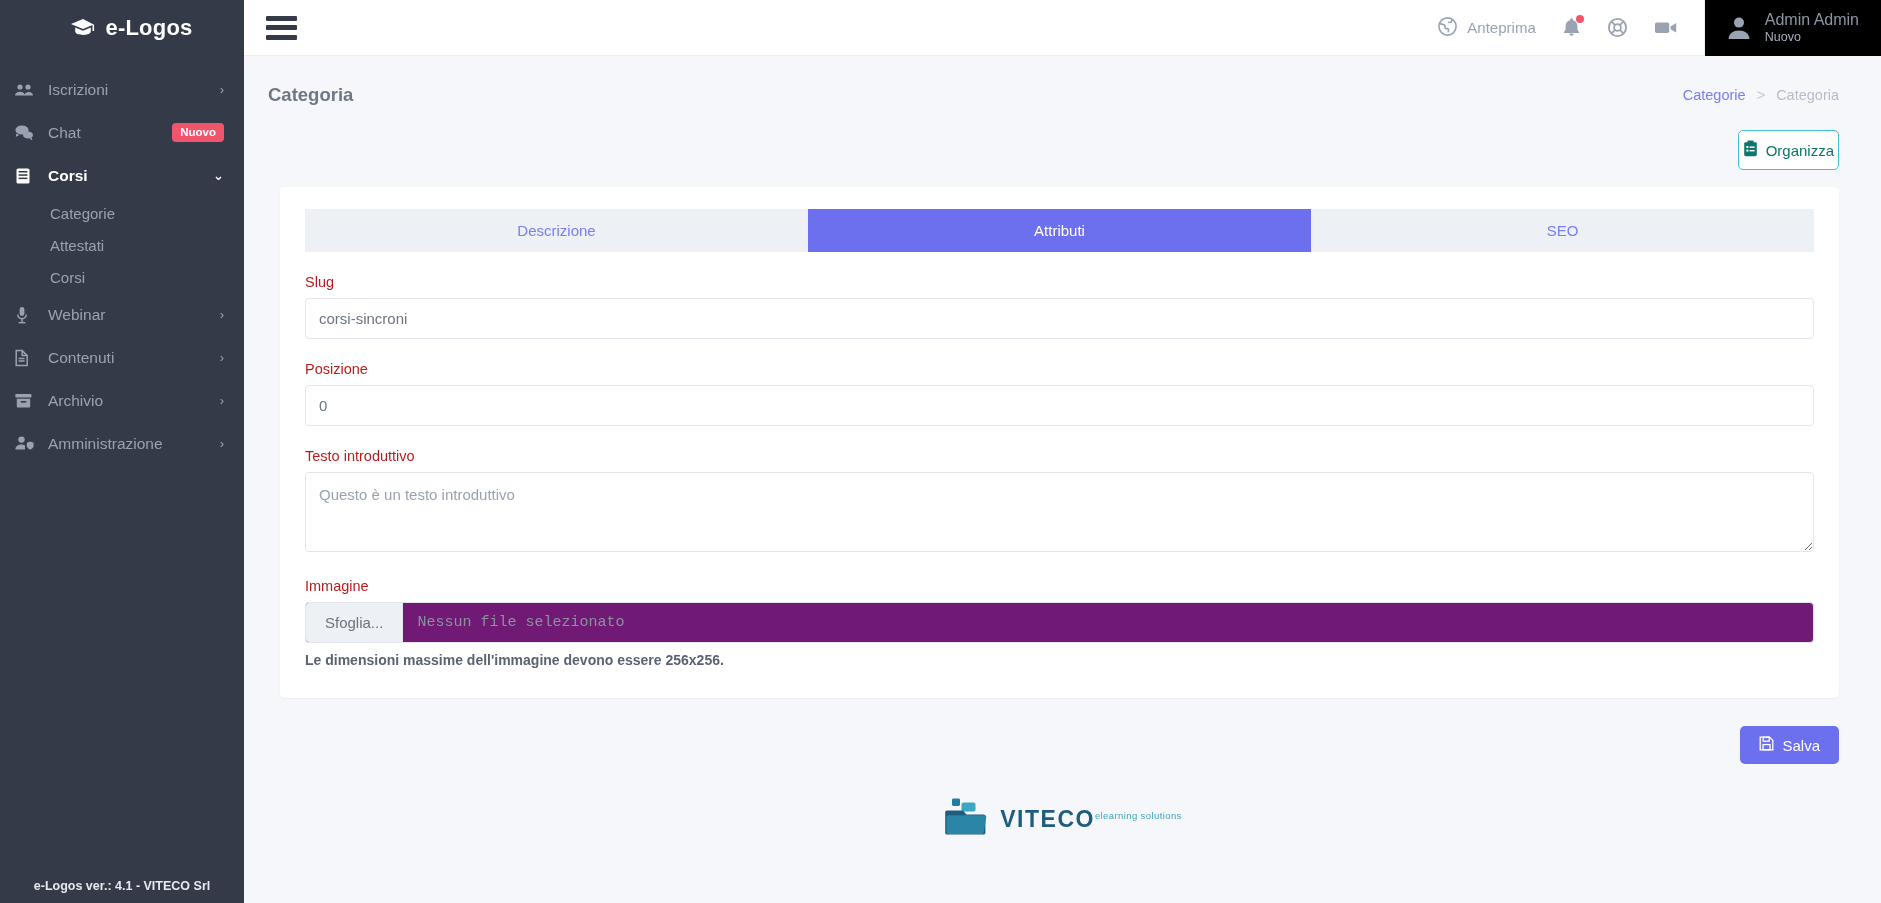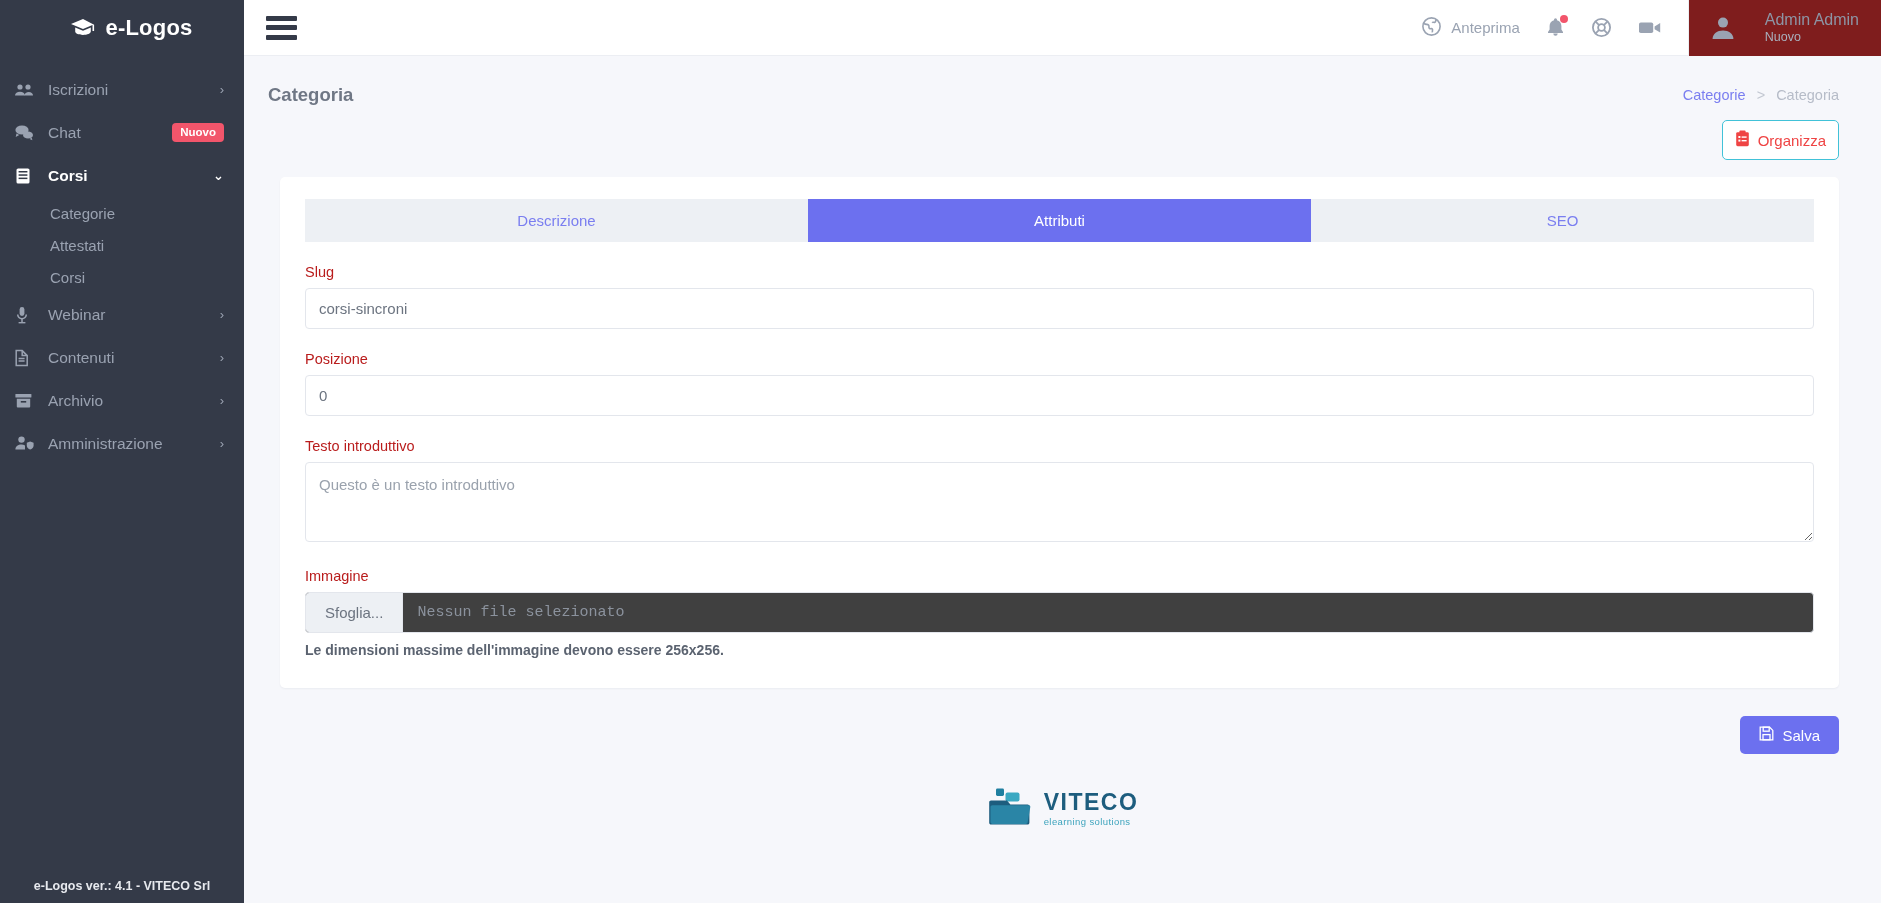--- a/index.html
+++ b/index.html
@@ -105,24 +105,24 @@
     margin-right: 26px; cursor: pointer;
     position: relative;
   }
   .top-icon { margin-right: 26px; position: relative; cursor: pointer; display: inline-flex; color: #9aa3b2; }
   .dot-alert {
     position: absolute; top: -2px; right: -3px;
     width: 8px; height: 8px; border-radius: 50%;
     background: #f2556b;
   }
   .user-box {
-    height: 56px; display: flex; align-items: center; gap: 28px;
+    height: 56px; display: flex; align-items: center; gap: 12px;
     padding: 0 22px 0 20px;
     border-left: 1px solid #eceef3;
-    background: #7f1d1d;
+    background: #000000;
     cursor: pointer;
   }
   .user-avatar { color: #9aa3b2; display: inline-flex; }
   .user-names { display: flex; flex-direction: column; line-height: 1.15; }
   .user-name { color: #8d95a5; font-size: 16px; }
   .user-role { color: #a9b0bd; font-size: 12.5px; }
 
   
   .page-head {
     display: flex; align-items: center;
@@ -131,24 +131,25 @@
   .page-title { color: #6f7785; font-size: 18.5px; font-weight: 700; }
   .breadcrumb { margin-left: auto; font-size: 14.5px; color: #b6bcc8; }
   .breadcrumb a { color: #7a7ef0; text-decoration: none; cursor: pointer; }
   .breadcrumb .sep { margin: 0 7px; color: #c3c8d2; }
 
   .toolbar-row { display: flex; justify-content: flex-end; padding: 14px 42px 0 0; }
   .btn-outline {
     display: inline-flex; align-items: center; gap: 8px;
     border: 1px solid #41c2d8; border-radius: 5px;
     background: #ffffff;
-    color: #ef4444;
+    color: #0f766e;
     font-size: 15px;
-    padding: 9px 12px;
-    cursor: pointer;
+    padding: 9px 4px;
+    cursor: pointer;
+    margin-top: 10px;
   }
 
   
   .card {
     margin: 17px 42px 0 36px;
     background: #ffffff;
     border-radius: 5px;
     padding: 22px 25px 30px 25px;
     box-shadow: 0 1px 2px rgba(25,35,60,.05);
   }
@@ -176,21 +177,21 @@
     color: #6c7480;
     background: #ffffff;
     font-family: inherit;
     outline: none;
   }
   .input::placeholder { color: #9aa2ad; }
   textarea.input { height: 80px; resize: vertical; line-height: 1.4; }
   .file-row {
     display: flex; align-items: flex-start;
     border: 1px solid #e3e6ec; border-radius: 4px;
-    overflow: hidden; background: #404040;
+    overflow: hidden; background: #701a75;
   }
   .file-btn {
     background: #edf0f4;
     color: #6c7480;
     font-size: 15px;
     padding: 11px 19px;
     border-right: 1px solid #e3e6ec;
     cursor: pointer; white-space: nowrap;
   }
   .file-name { padding: 11px 14px; color: #8b929d; font-size: 15px; flex: 1 1 auto; font-family: Liberation Mono, monospace; }
@@ -204,21 +205,21 @@
     font-size: 15px; padding: 10px 19px;
     cursor: pointer;
     font-family: inherit;
   }
 
   .page-footer {
     display: flex; align-items: center; justify-content: center;
     gap: 11px;
     padding-top: 32px;
   }
-  .viteco-text { display: flex; flex-direction: column; line-height: 1; }
+  .viteco-text { display: flex; flex-direction: row; line-height: 1; }
   .viteco-name { color: #1d5d7e; font-size: 23px; font-weight: 700; letter-spacing: 1.5px; }
   .viteco-tag { color: #3ea4bd; font-size: 9.5px; letter-spacing: .4px; margin-top: 3px; }
 </style>
 </head>
 <body>
 
 <div class="app">
 
   <aside class="sidebar">
 

